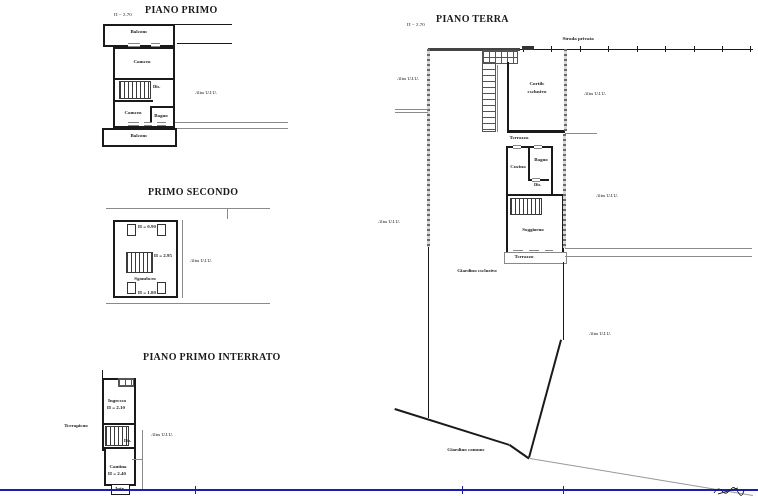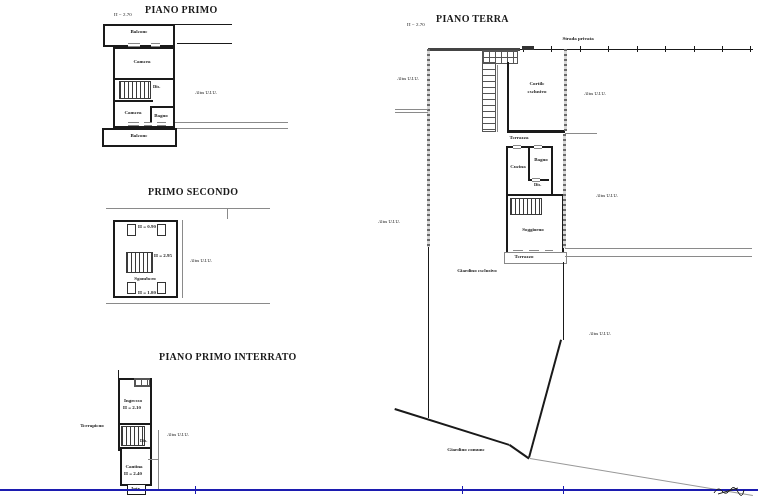--- a/index.html
+++ b/index.html
@@ -84,21 +84,21 @@
     <div class="stairs" style="left:31px;top:72px;width:25px;height:19px;"></div>
     <div class="t lbl" style="left:68px;top:73px;">H = 2.95</div>
     <div class="t lbl" style="left:50px;top:96px;">Sgombero</div>
     <div class="t lbl" style="left:52px;top:110px;">H = 1.80</div>
 
     <div class="v gray" style="left:87px;top:40px;height:78px;"></div>
     <div class="t lbl tiny" style="left:106px;top:78px;font-weight:normal;">Altra U.I.U.</div>
     <div class="h gray" style="left:11px;top:123px;width:164px;"></div>
   </div>
 
-  <div class="g" style="left:60px;top:345px;width:210px;height:151px;">
+  <div class="g" style="left:44px;top:345px;width:210px;height:151px;">
     <div class="t title" style="left:68px;top:6px;">PIANO PRIMO INTERRATO</div>
 
     <div class="v" style="left:58px;top:25px;height:10px;"></div>
     <div class="box" style="left:58px;top:33px;width:30px;height:45px;"></div>
     <div class="grid" style="left:74px;top:33px;width:14px;height:7px;"></div>
     <div class="t lbl" style="left:73px;top:53px;">Ingresso</div>
     <div class="t lbl" style="left:72px;top:60px;">H = 2.10</div>
 
     <div class="t lbl" style="left:32px;top:78px;">Terrapieno</div>
 

